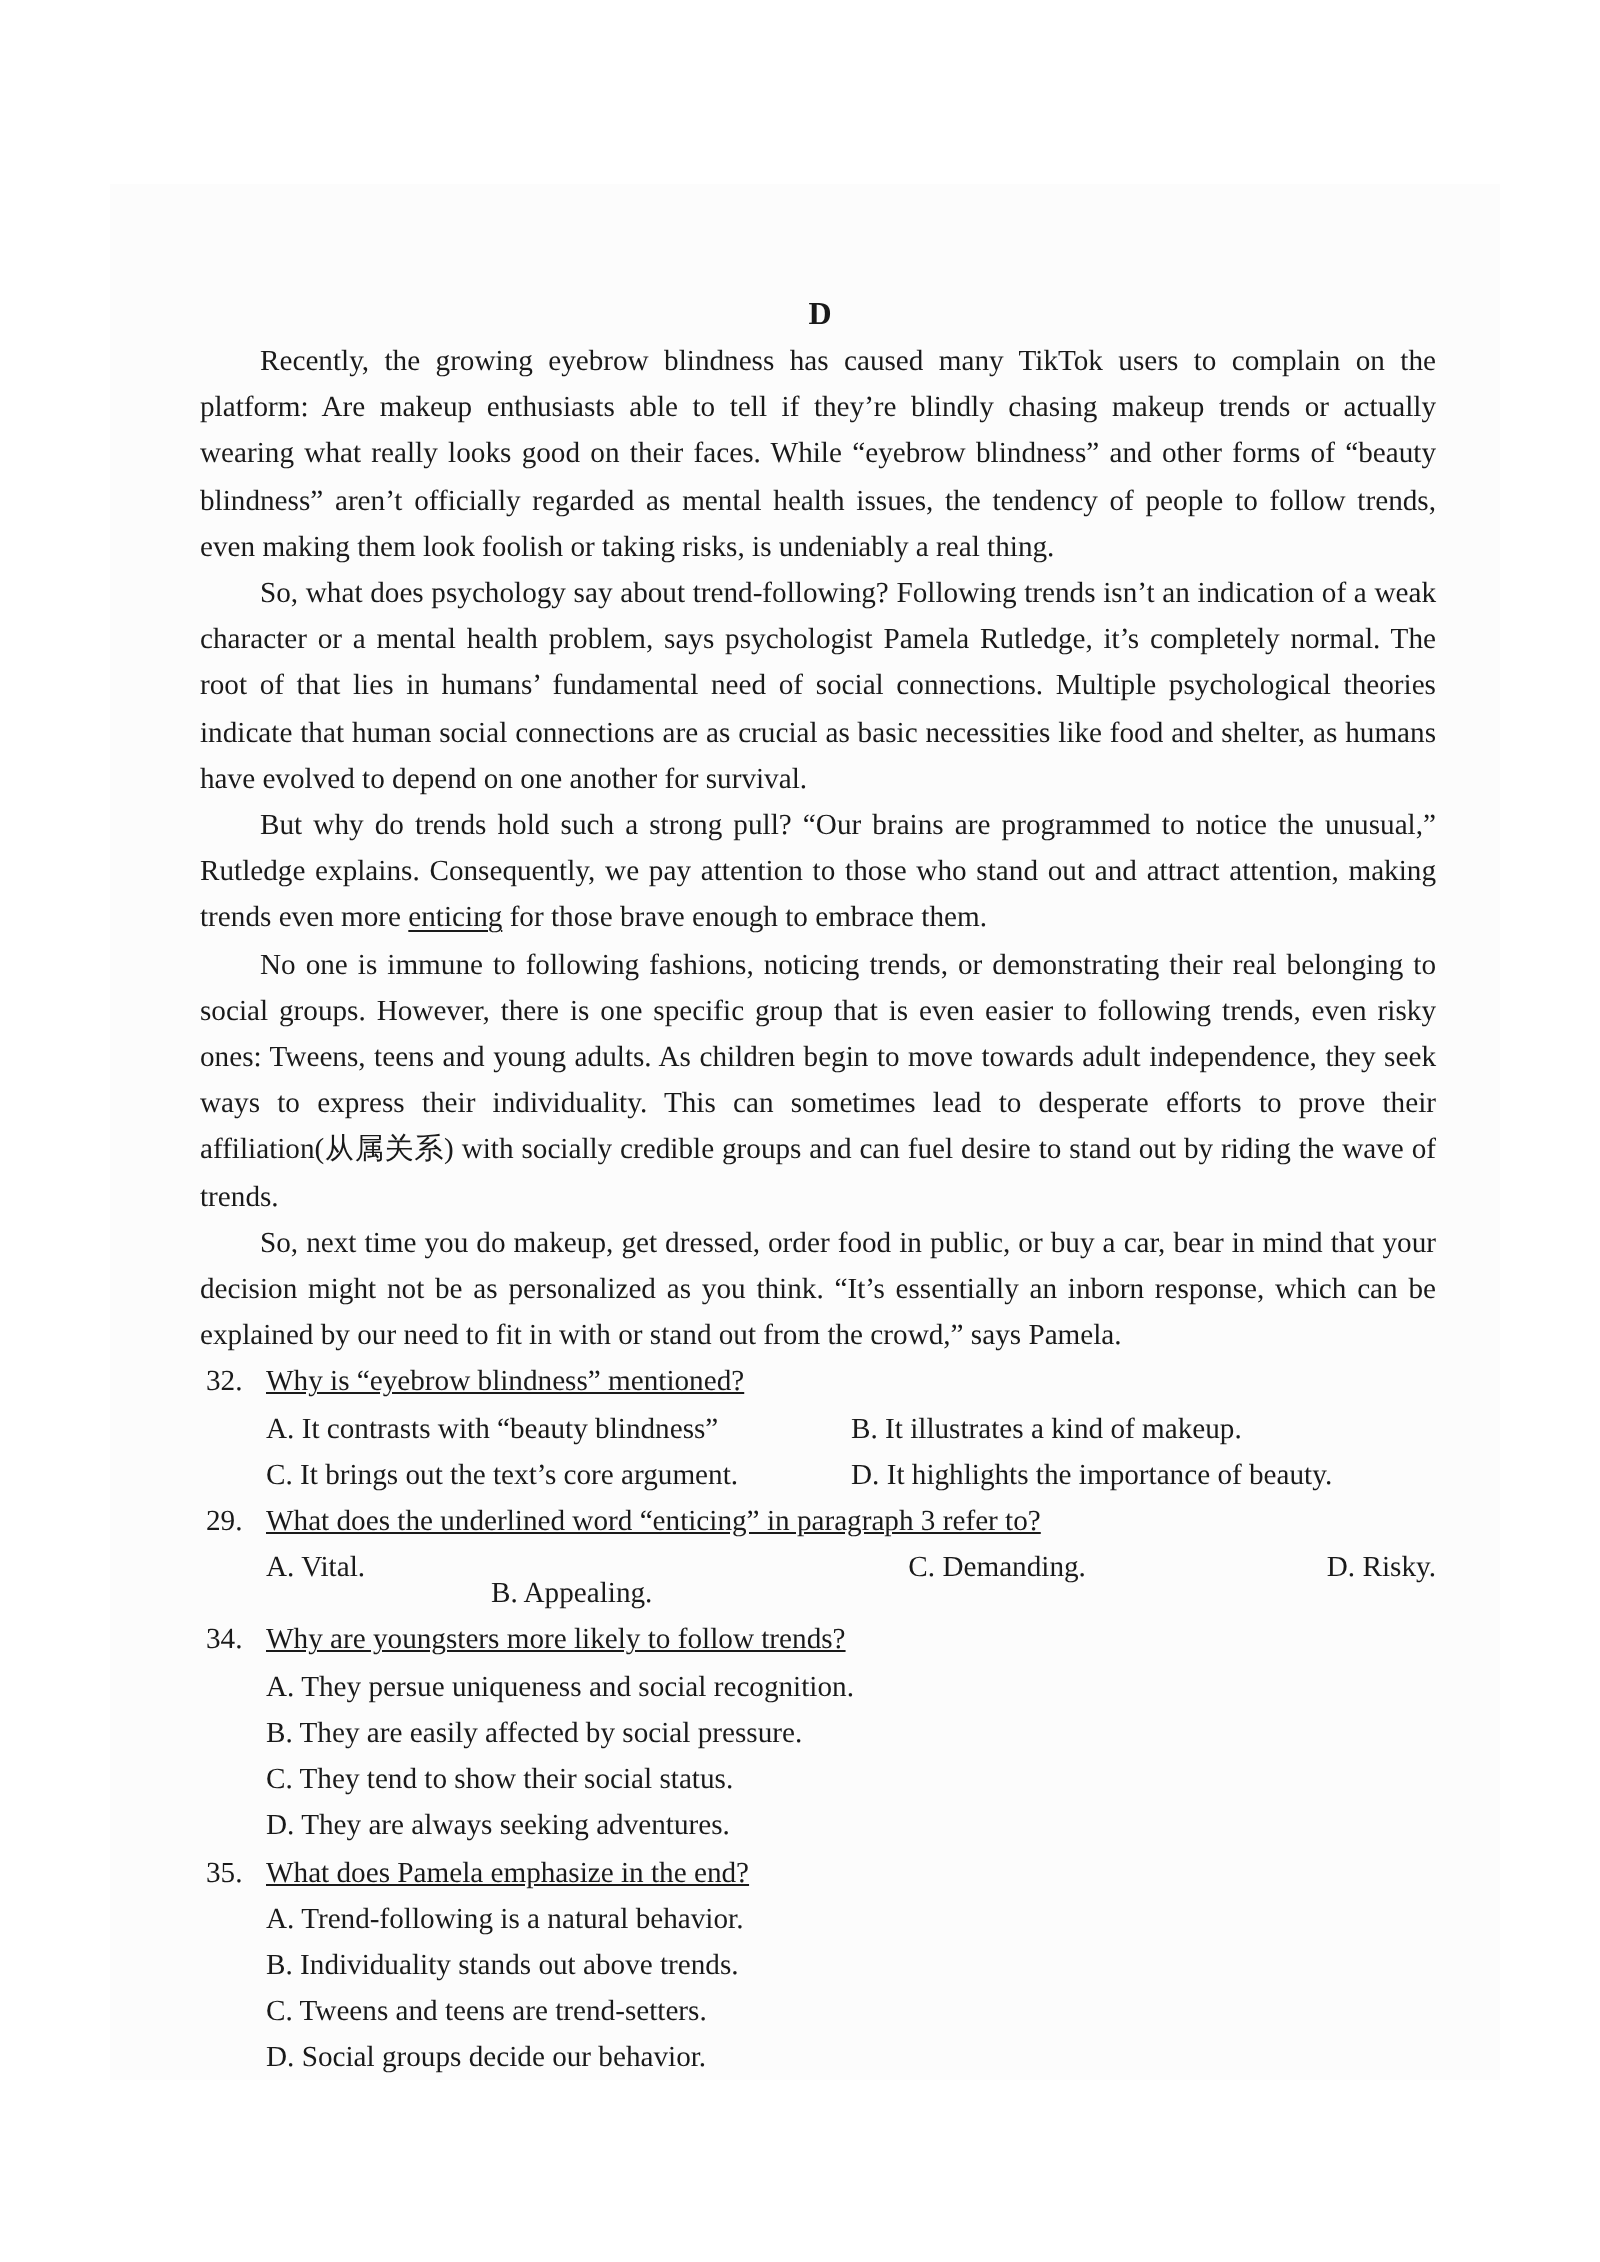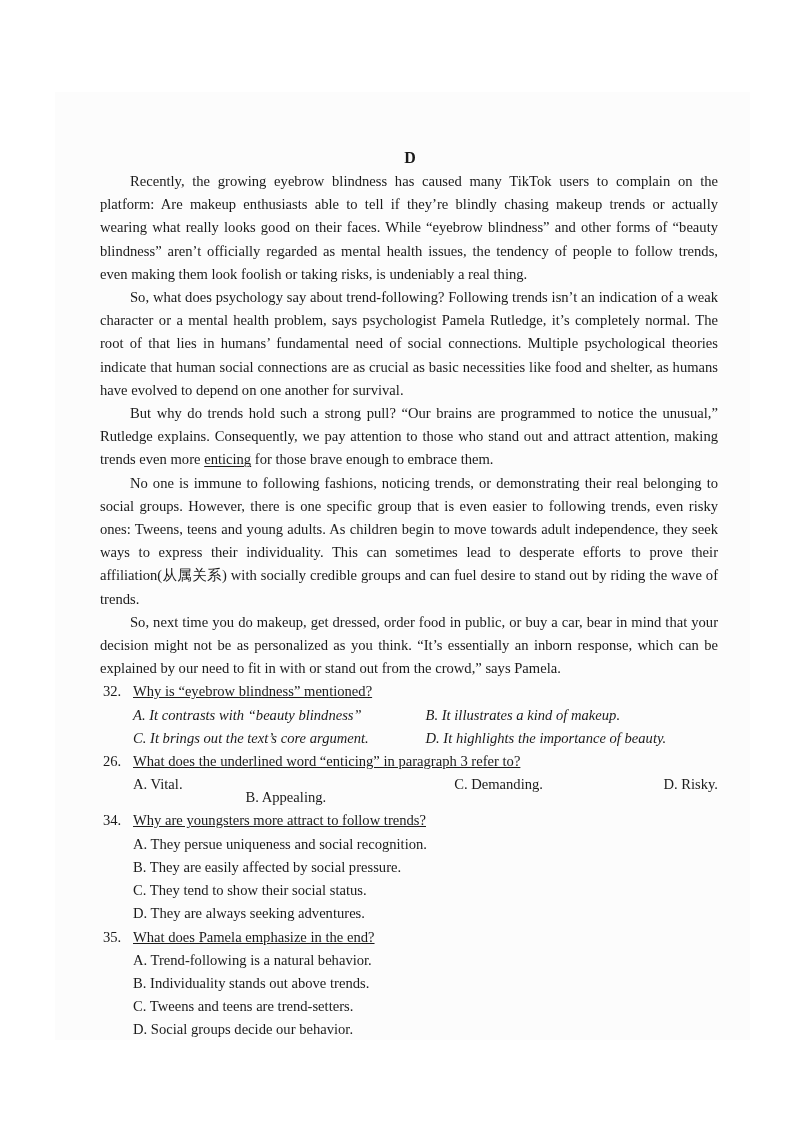--- a/index.html
+++ b/index.html
@@ -58,21 +58,20 @@
     width: 30px;
   }
   .opts-col {
     padding-left: 33px;
   }
   .opt-row {
     display: flex;
   }
   .opt-row.two .opt {
     width: 294px;
-    font-style: italic;
   }
   .opt-row.four .opt:nth-child(1) { width: 116px; }
   .opt-row.four .opt:nth-child(2) { width: 178px; margin-top: 13px; }
   .opt-row.four .opt:nth-child(3) { width: 152px; margin-left: 36px; }
   .opt-row.four .opt:nth-child(4) { width: 120px; text-align: right; }
   .opt {
     display: block;
   }
 </style>
 </head>
@@ -97,33 +96,33 @@
       <span class="opt">A. It contrasts with “beauty blindness”</span>
       <span class="opt">B. It illustrates a kind of makeup.</span>
     </div>
     <div class="opt-row two">
       <span class="opt">C. It brings out the text’s core argument.</span>
       <span class="opt">D. It highlights the importance of beauty.</span>
     </div>
   </div>
 
   <div class="question">
-    <span class="q-num">26.</span><span>What does the underlined word “enticing” in paragraph 3 refer to?</span>
+    <span class="q-num">29.</span><span>What does the underlined word “enticing” in paragraph 3 refer to?</span>
   </div>
   <div class="opts-col">
     <div class="opt-row four">
       <span class="opt">A. Vital.</span>
       <span class="opt">B. Appealing.</span>
       <span class="opt">C. Demanding.</span>
       <span class="opt">D. Risky.</span>
     </div>
   </div>
 
   <div class="question">
-    <span class="q-num">34.</span><span>Why are youngsters more attract to follow trends?</span>
+    <span class="q-num">34.</span><span>Why are youngsters more likely to follow trends?</span>
   </div>
   <div class="opts-col">
     <span class="opt">A. They persue uniqueness and social recognition.</span>
     <span class="opt">B. They are easily affected by social pressure.</span>
     <span class="opt">C. They tend to show their social status.</span>
     <span class="opt">D. They are always seeking adventures.</span>
   </div>
 
   <div class="question">
     <span class="q-num">35.</span><span>What does Pamela emphasize in the end?</span>

